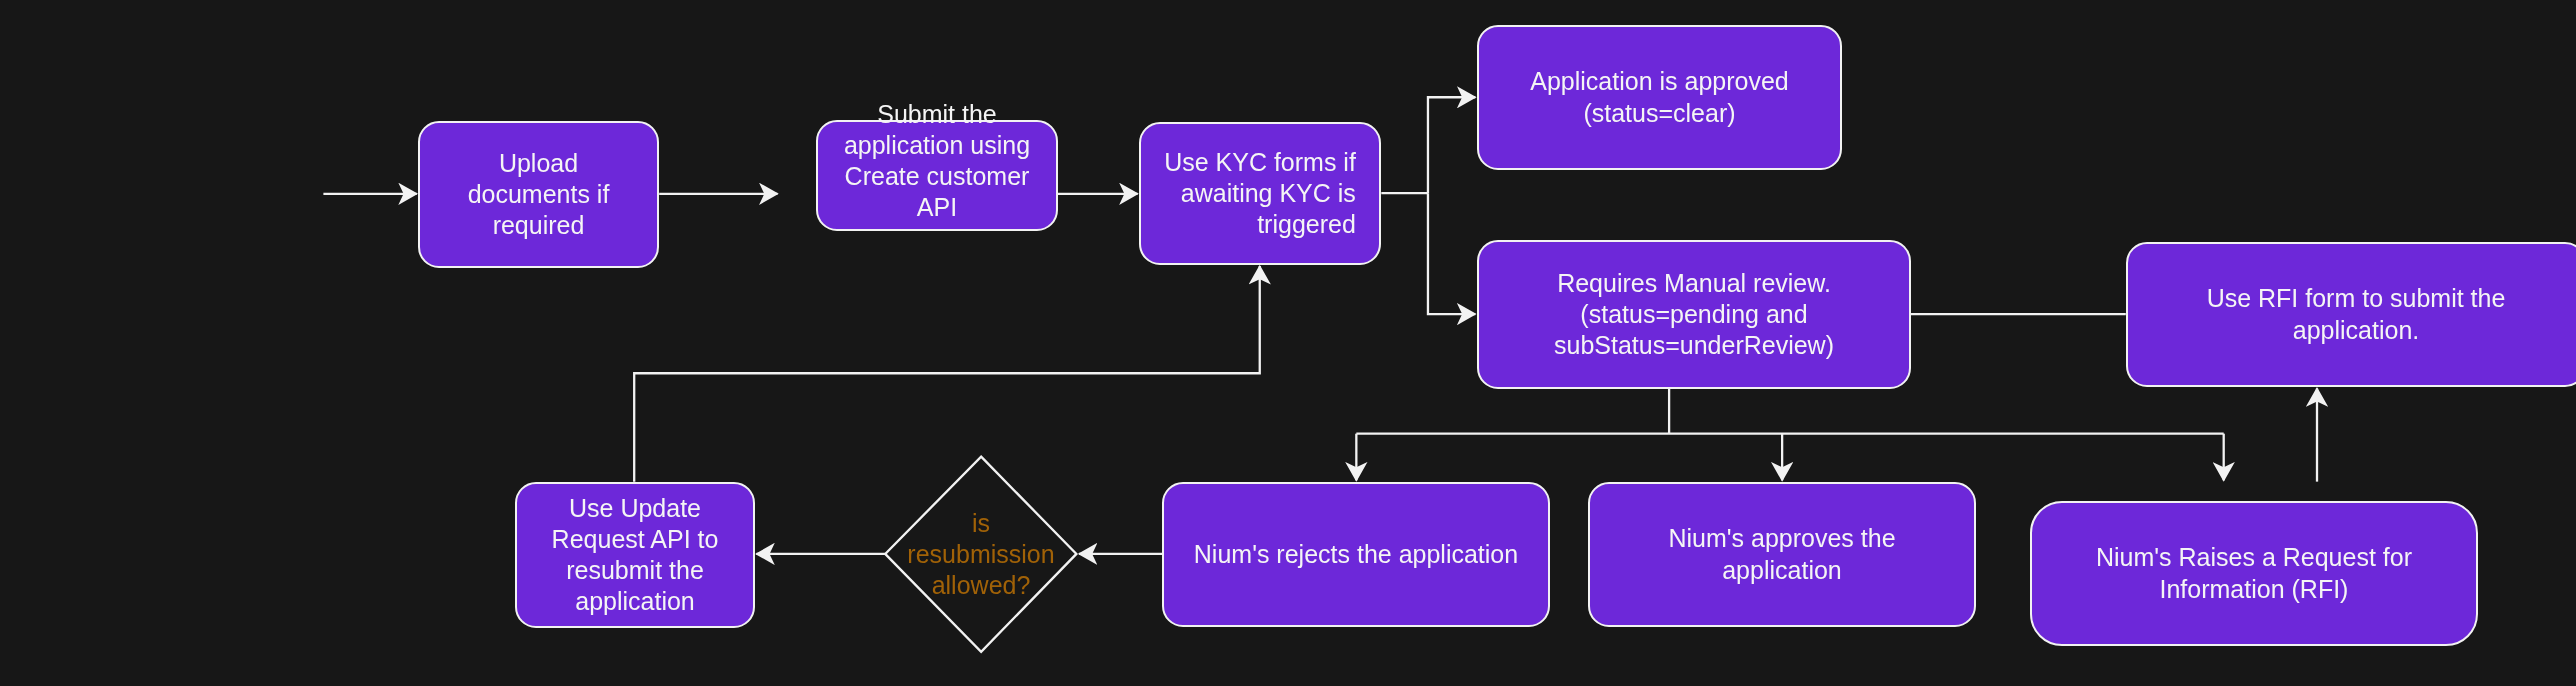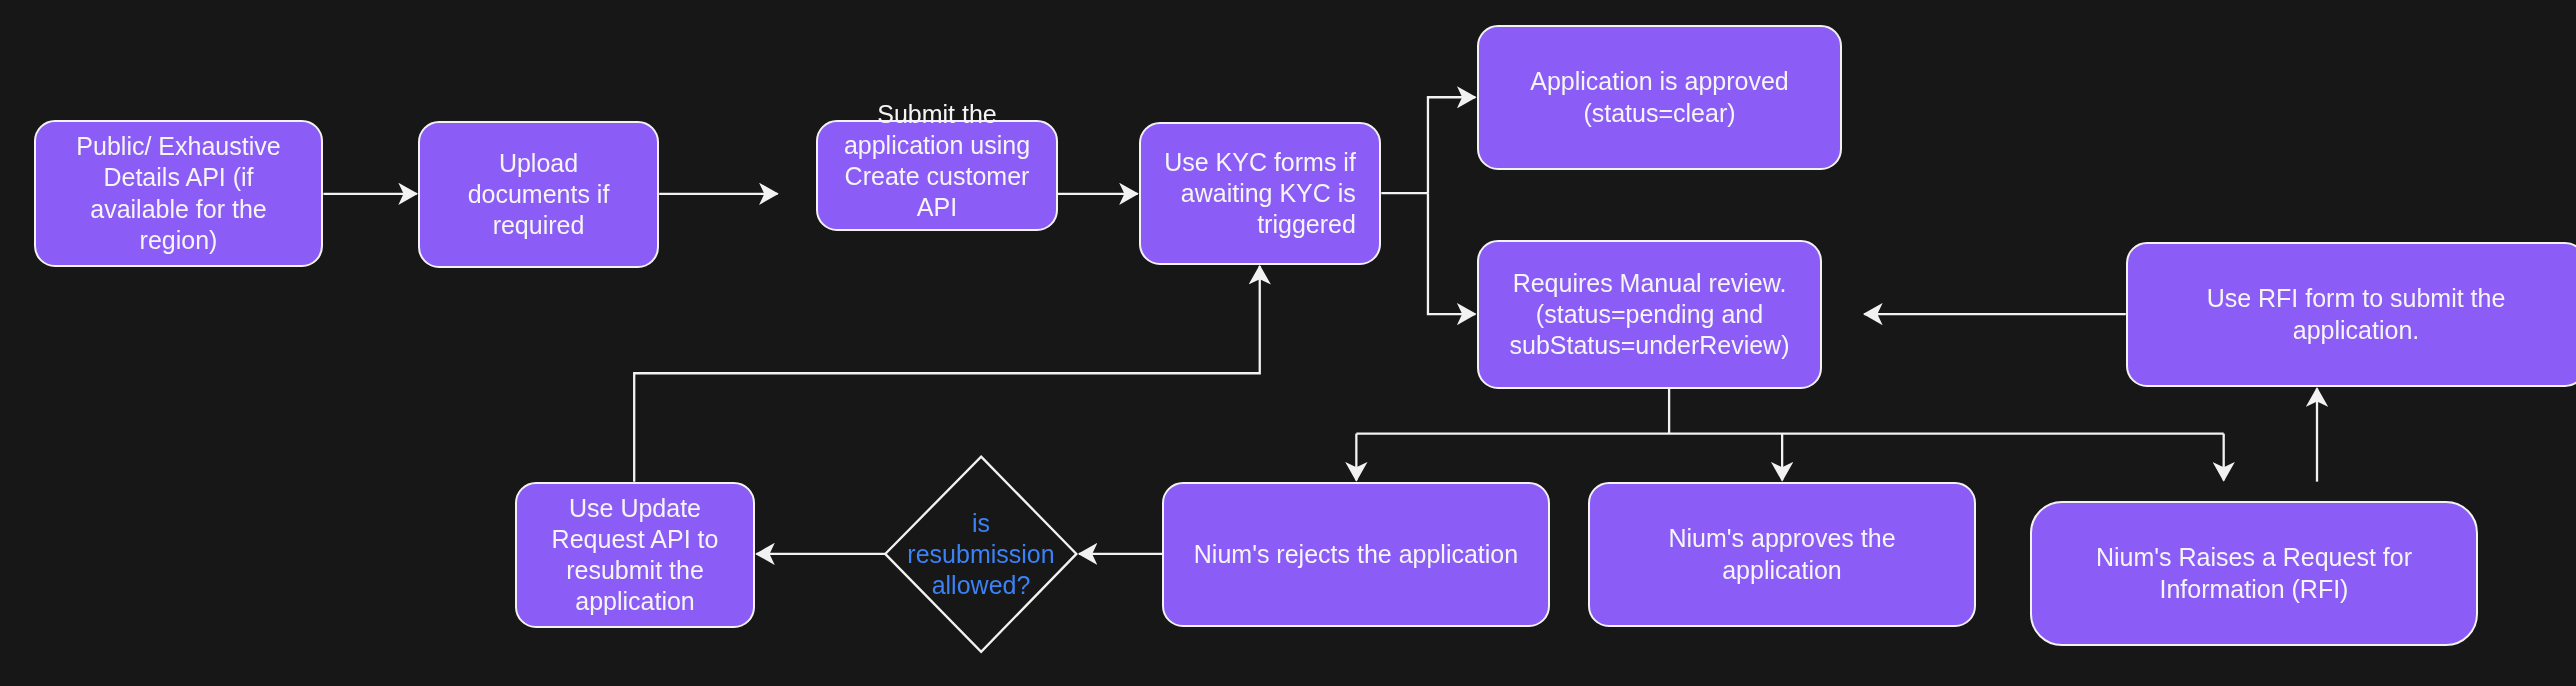--- a/index.html
+++ b/index.html
@@ -25,51 +25,51 @@
   .edge {
     stroke: #f2f2f2;
     stroke-width: 3.5;
     fill: none;
   }
   .node {
     position: absolute;
     box-sizing: border-box;
     border: 2.3px solid #f2f2f2;
     border-radius: 21px;
-    background: #8b5cf6;
+    background: #6d28d9;
     color: #f5f5f5;
     display: flex;
     align-items: center;
     justify-content: center;
     text-align: center;
     font-size: 25px;
     line-height: 1.25;
     padding: 5.3px 10.5px;
   }
   .label {
     white-space: pre-line;
   }
   .decision-label {
     position: absolute;
     box-sizing: border-box;
-    color: #3b82f6;
+    color: #a16207;
     display: flex;
     align-items: center;
     justify-content: center;
     text-align: center;
     font-size: 25px;
     line-height: 1.25;
   }
   
   #n-public   { left: 34px;   top: 120px; width: 289px; height: 147px; }
   #n-upload   { left: 418px;  top: 121px; width: 241px; height: 147px; }
   #n-submit   { left: 816px; top: 120px; width: 242px; height: 111px; align-items: flex-end; }
   #n-kyc      { left: 1139px; top: 122px; width: 242px; height: 143px; text-align: right; }
   #n-approved { left: 1477px; top: 25px;  width: 365px; height: 145px; }
-  #n-review   { left: 1477px; top: 240px; width: 345px; height: 149px; }
+  #n-review   { left: 1477px; top: 240px; width: 434px; height: 149px; }
   #n-rfiform  { left: 2126px; top: 242px; width: 460px; height: 145px; }
   #n-rejects  { left: 1162px; top: 482px; width: 388px; height: 145px; }
   #n-approves { left: 1588px; top: 482px; width: 388px; height: 145px; }
   #n-raises   { left: 2030px; top: 501px; width: 448px; height: 145px; border-radius: 32px; }
   #n-update   { left: 515px;  top: 482px; width: 240px; height: 146px; }
   #n-decision-label { left: 889px; top: 505px; width: 184px; height: 99px; }
 </style>
 </head>
 <body>
 
@@ -101,26 +101,20 @@
     <path class="edge" d="M3526,733 L3526,591" marker-end="url(#arrow)"></path>
 
     <path class="edge" d="M1769,843 L1642,843" marker-end="url(#arrow)"></path>
     <path class="edge" d="M1347,843 L1151,843" marker-end="url(#arrow)"></path>
 
     <path class="edge" d="M965,733 L965,568 L1917,568 L1917,405" marker-end="url(#arrow)"></path>
 
     <polygon points="1493,695 1638,843 1493,992 1347,843" fill="#171717" stroke="#f2f2f2" stroke-width="3.5"></polygon>
   </svg>
 
-  <div class="node" id="n-public">
-    <span class="label">Public/ Exhaustive
-Details API (if
-available for the
-region)</span>
-  </div>
 
   <div class="node" id="n-upload">
     <span class="label">Upload
 documents if
 required</span>
   </div>
 
   <div class="node" id="n-submit">
     <span class="label">Submit the
 application using

